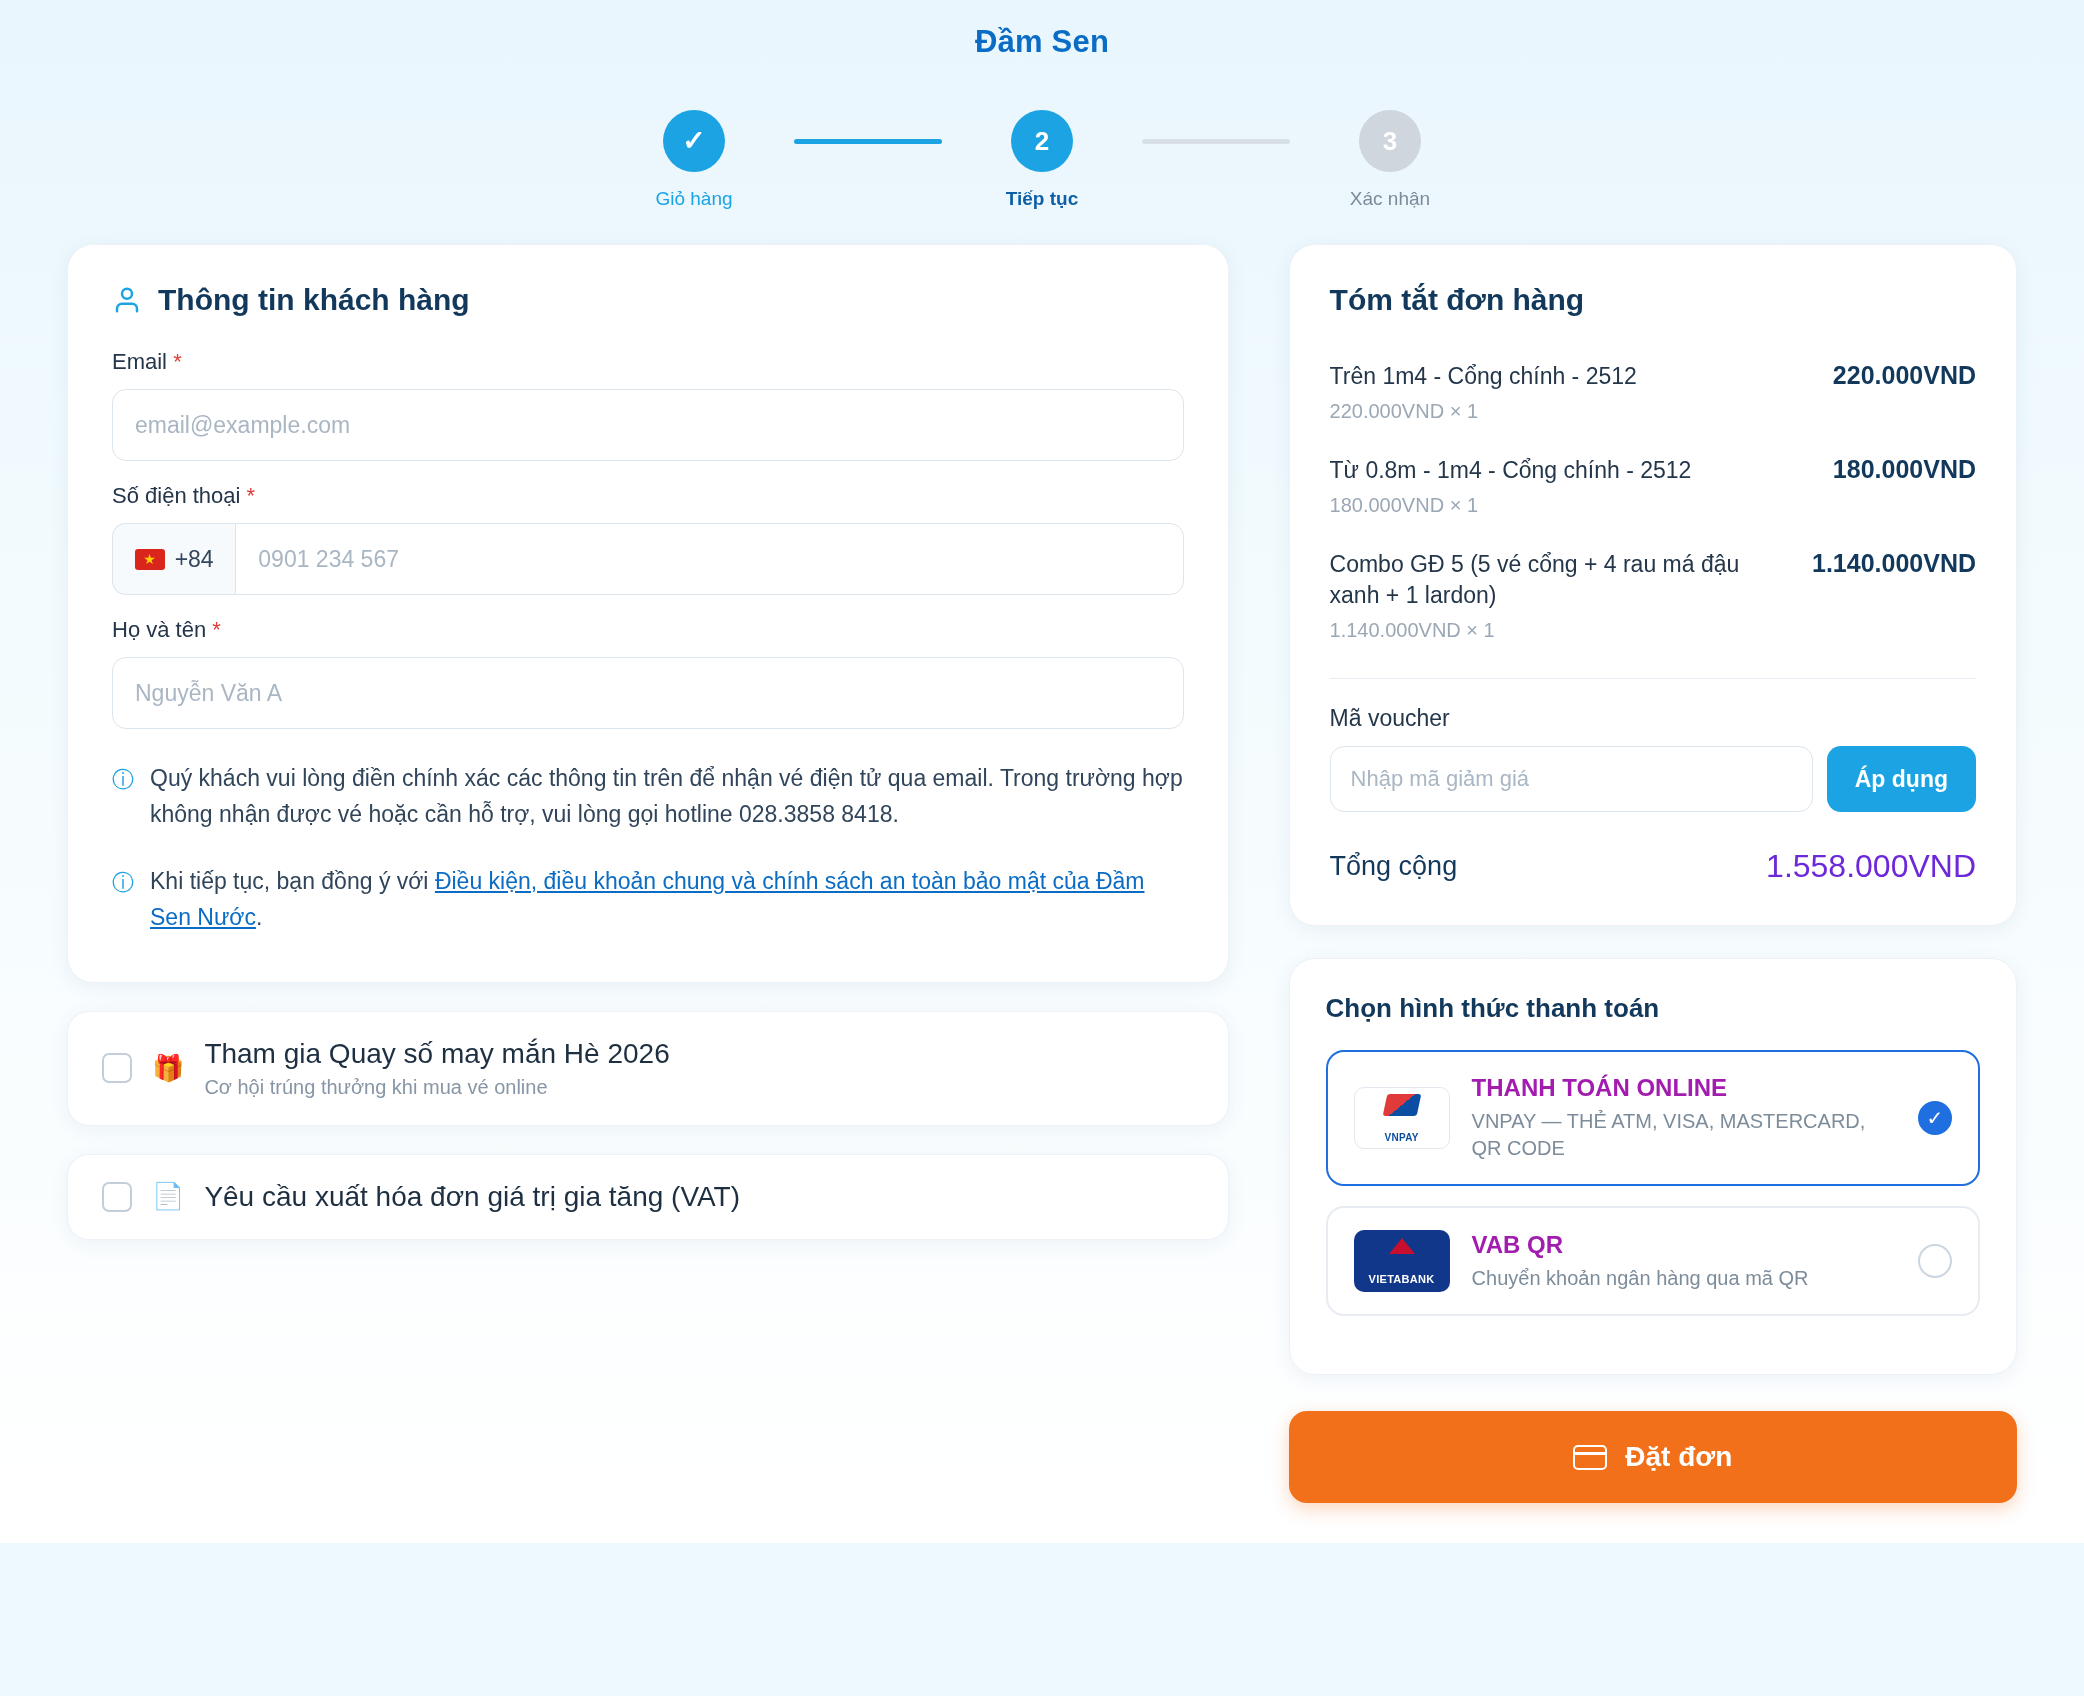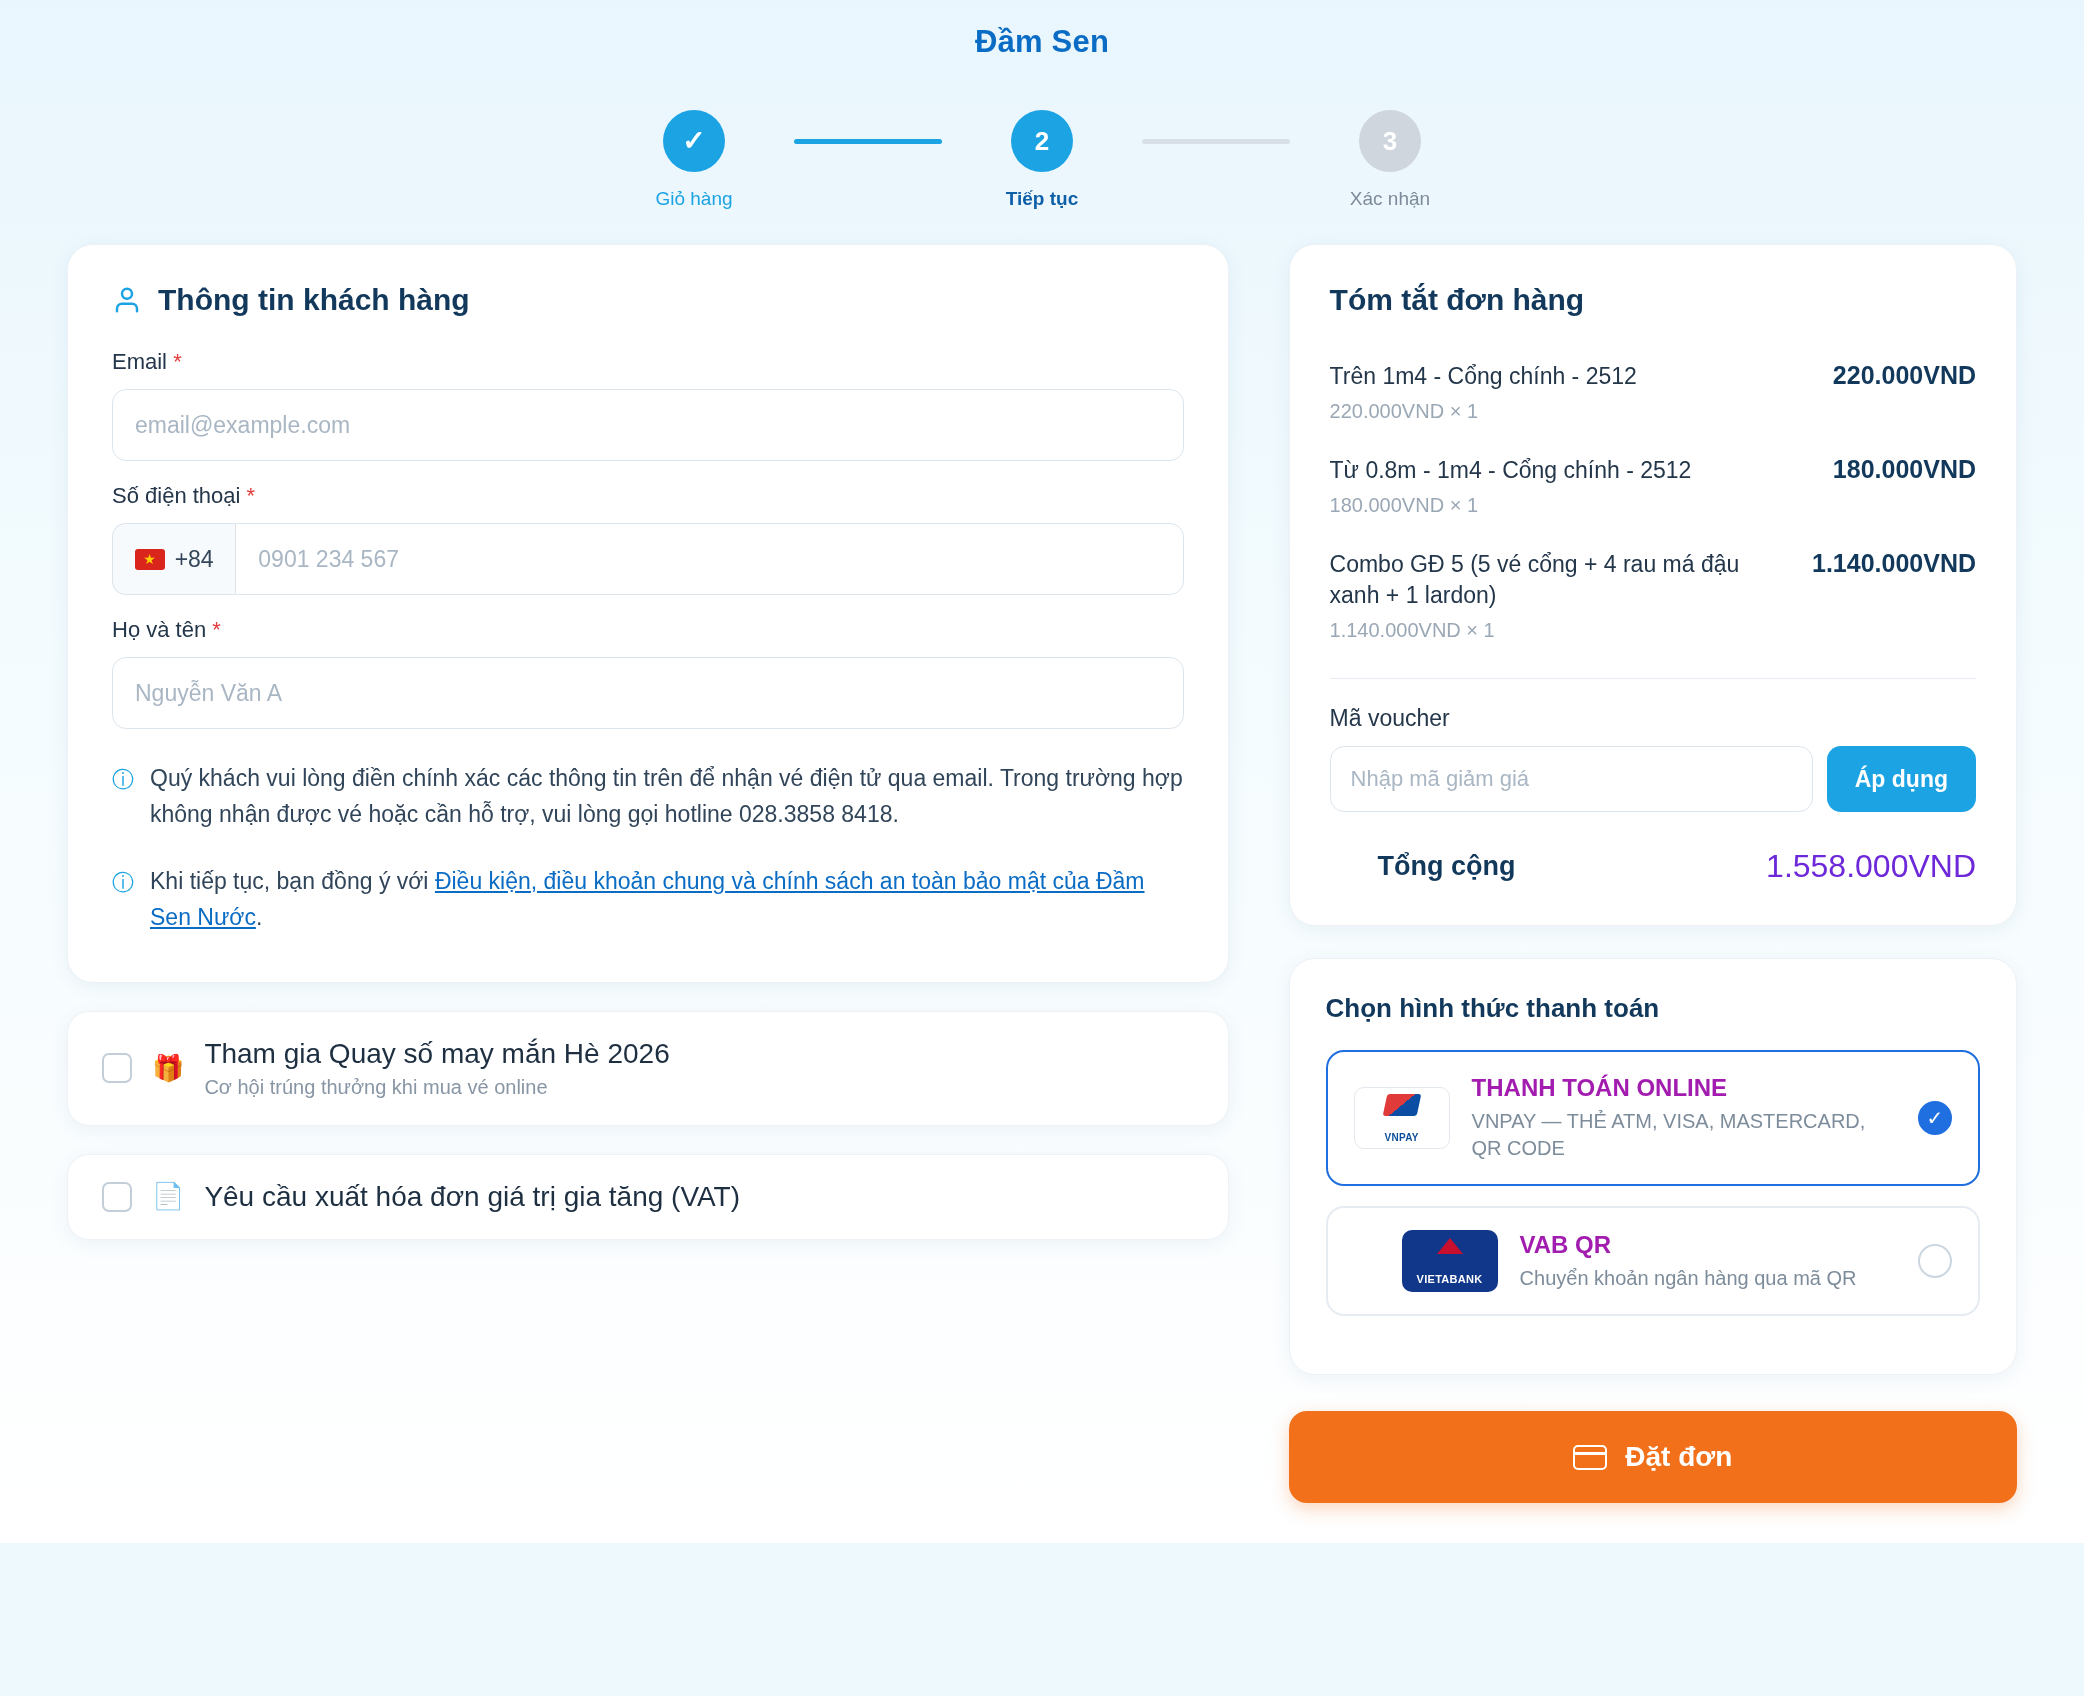--- a/index.html
+++ b/index.html
@@ -146,21 +146,21 @@
   }
   .voucher-row input::placeholder { color: #a9b6c3; }
   .btn-apply {
     background: #1ba3e3; color: #fff; border: none; border-radius: 14px;
     padding: 0 28px; font-size: 23px; font-weight: bold; cursor: pointer;
     font-family: Liberation Sans, sans-serif;
   }
   .total-row {
     display: flex; justify-content: space-between; align-items: center; margin-top: 36px;
   }
-  .total-row .lbl { font-size: 27px; font-weight: bold; color: #12395c; margin-left: 48px; }
+  .total-row .lbl { font-size: 27px; font-weight: normal; color: #12395c; }
   .total-row .val { font-size: 32px; font-weight: normal; color: #6d28d9; }
 
   
   .pay { margin-top: 32px; padding: 34px 36px 38px; }
   .pay h3 { font-size: 26px; font-weight: bold; color: #12395c; margin-bottom: 26px; }
   .pm {
     display: flex; align-items: center; gap: 22px;
     border: 2px solid #e6ecf2; border-radius: 18px; padding: 22px 26px; margin-bottom: 20px;
   }
   .pm.selected { border-color: #1f6fe0; }
@@ -168,21 +168,21 @@
     width: 96px; height: 62px; border-radius: 10px; flex: none;
     display: flex; align-items: center; justify-content: center;
     font-size: 13px; font-weight: bold; letter-spacing: .3px;
   }
   .logo-vnpay { background: #fff; border: 1px solid #e3e8ee; color: #0a4e9b; flex-direction: column; gap: 16px; }
   .logo-vnpay .mark {
     width: 34px; height: 22px; background: linear-gradient(135deg,#e03a3a 50%,#0b4da2 50%);
     transform: skewX(-12deg); border-radius: 3px;
   }
   .logo-vnpay span { font-size: 10px; color: #0a4e9b; }
-  .logo-vab { background: #10378a; color: #fff; flex-direction: column; gap: 19px; margin-left: 48px; }
+  .logo-vab { background: #10378a; color: #fff; flex-direction: column; gap: 19px; }
   .logo-vab .tri {
     width: 0; height: 0; border-left: 13px solid transparent; border-right: 13px solid transparent;
     border-bottom: 16px solid #c8102e;
   }
   .logo-vab span { font-size: 11px; }
   .pm .info { flex: 1; }
   .pm .pname { font-size: 24px; font-weight: bold; color: #a21caf; }
   .pm .pdesc { font-size: 20px; color: #7d8c9b; margin-top: 6px; line-height: 1.35; }
   .radio {
     width: 34px; height: 34px; border-radius: 50%; border: 2px solid #ccd6e0; flex: none;

